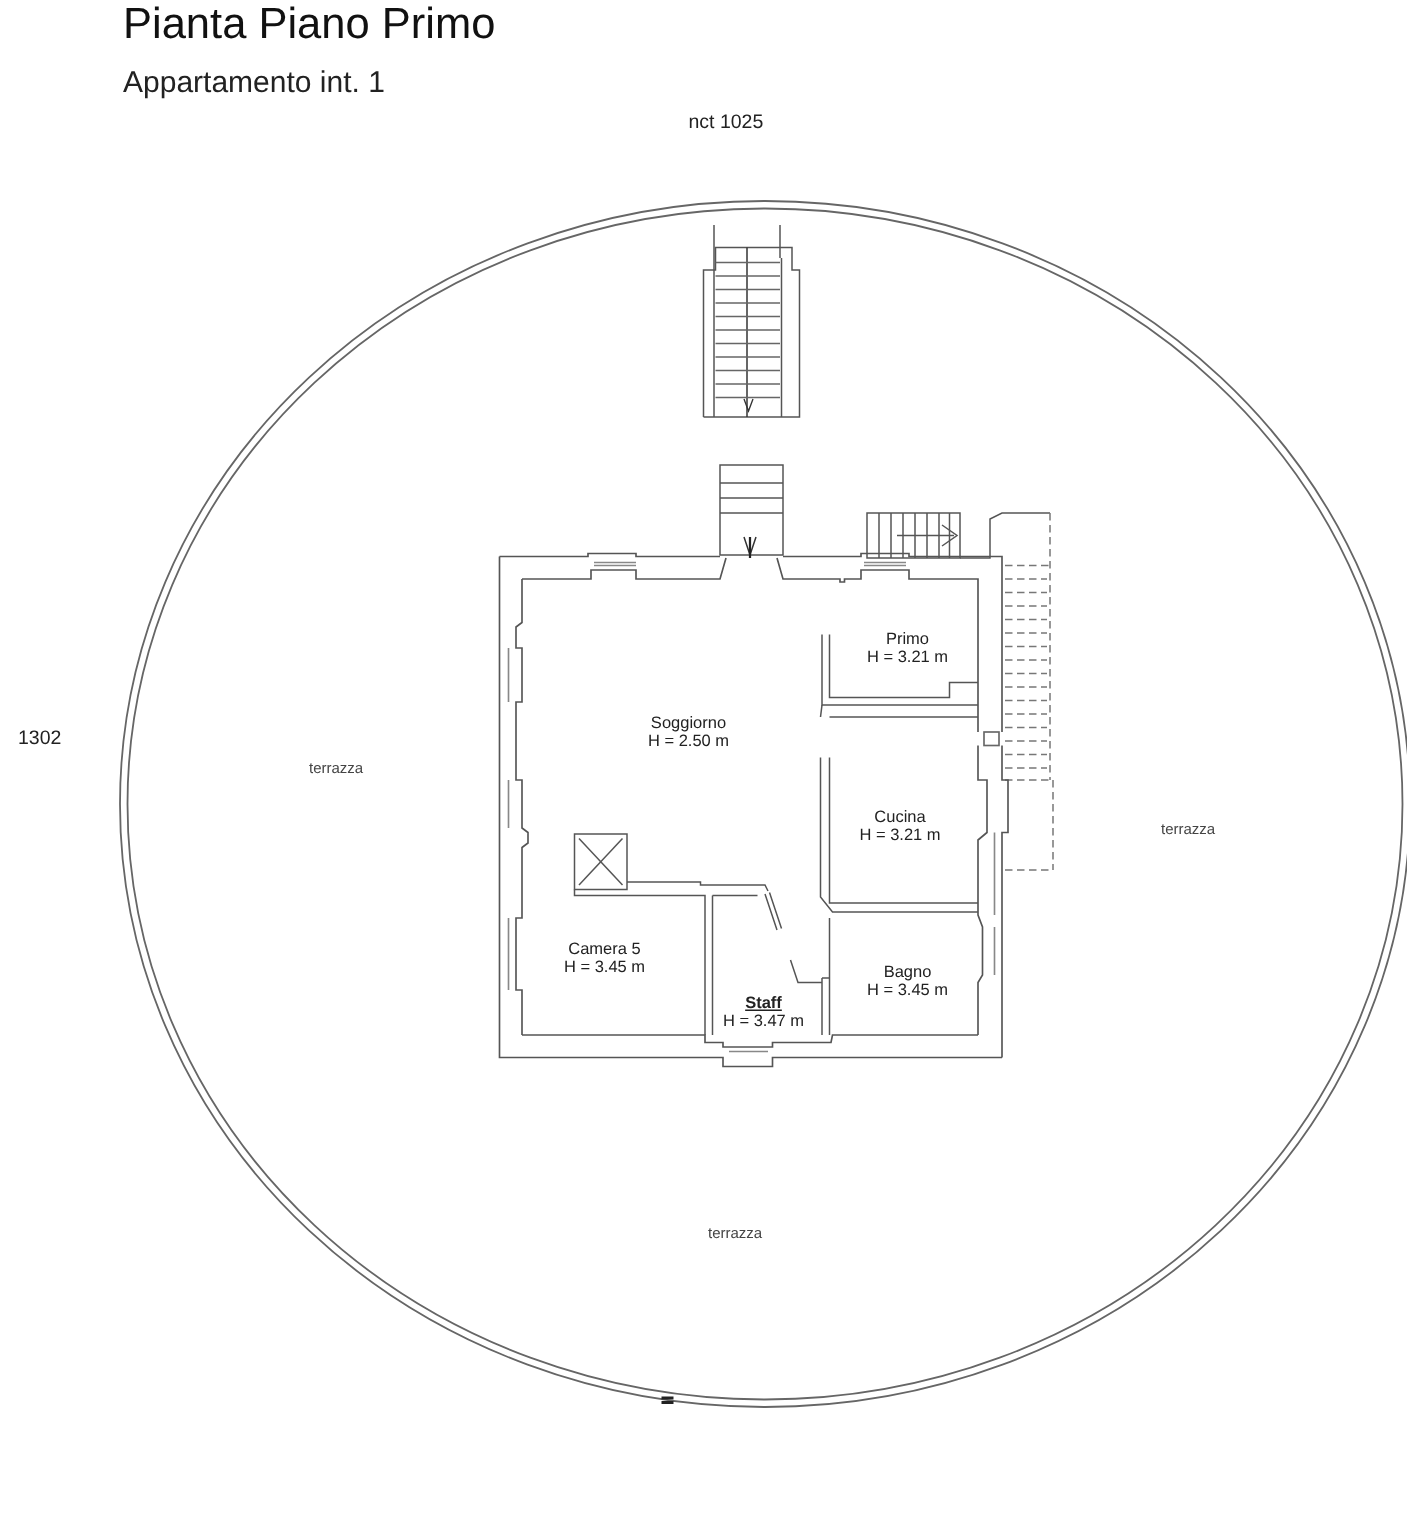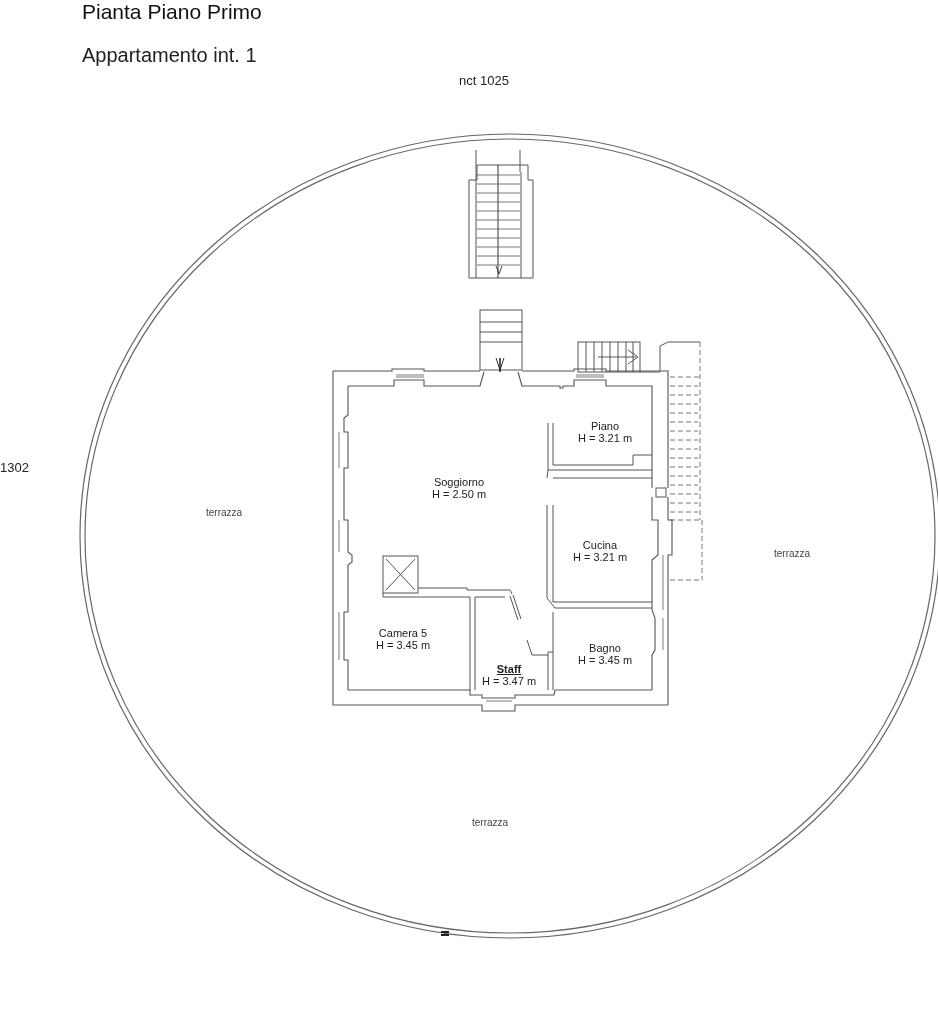--- a/index.html
+++ b/index.html
@@ -1,33 +1,33 @@
 <!DOCTYPE html>
 <html><head>
 <meta charset="utf-8">
 <style>
   html, body { margin: 0; padding: 0; background: #ffffff; }
   body { width: 938px; height: 1011px; position: relative; overflow: hidden;
          font-family: "Liberation Sans", "DejaVu Sans", sans-serif; color: #111; }
-  .title { position: absolute; left: 82px; top: 0px; font-size: 21px; font-weight: normal; color: #111; letter-spacing: 0px; }
+  .title { position: absolute; left: 82px; top: 0px; font-size: 29px; font-weight: normal; color: #111; letter-spacing: 0px; }
   .subtitle { position: absolute; left: 82px; top: 44px; font-size: 20px; color: #222; }
   .label { position: absolute; font-size: 13px; color: #222; white-space: nowrap; }
   .tiny { font-size: 10px; color: #444; text-align: right; }
   .room { position: absolute; text-align: center; font-size: 11px; color: #222; line-height: 12px; white-space: nowrap; transform: translateX(-50%); }
   .room .bold { font-weight: bold; text-decoration: underline; }
   svg.plan { position: absolute; left: 0; top: 0; }
 </style>
 </head>
 <body>
 
 <div class="title">Pianta Piano Primo</div>
 <div class="subtitle">Appartamento int. 1</div>
 
 <div class="label" style="left:459px; top:73px;">nct 1025</div>
-<div class="label" style="left:0px; top:460px;">1302</div>
+<div class="label" style="left:0px; top:484px;padding-left:12px;">1302</div>
 
 <svg class="plan" width="938" height="1011" viewBox="0 0 938 1011">
 
   <g fill="none" stroke="#666" stroke-width="1.2">
     <ellipse cx="510" cy="536" rx="430" ry="402"></ellipse>
     <ellipse cx="510" cy="536" rx="425" ry="397"></ellipse>
   </g>
 
   <g stroke="#222" stroke-width="2">
     <line x1="441" y1="932" x2="449" y2="932"></line>
@@ -160,21 +160,21 @@
 
 <div class="label tiny" style="left:206px; top:507px;">terrazza</div>
 <div class="label tiny" style="left:774px; top:548px;">terrazza</div>
 <div class="label tiny" style="left:472px; top:817px;">terrazza</div>
 
 <div class="room" style="left:459px; top:476px;">
   <div>Soggiorno</div>
   <div>H = 2.50 m</div>
 </div>
 <div class="room" style="left:605px; top:420px;">
-  <div>Piano</div>
+  <div>Primo</div>
   <div>H = 3.21 m</div>
 </div>
 <div class="room" style="left:600px; top:539px;">
   <div>Cucina</div>
   <div>H = 3.21 m</div>
 </div>
 <div class="room" style="left:403px; top:627px;">
   <div>Camera 5</div>
   <div>H = 3.45 m</div>
 </div>

